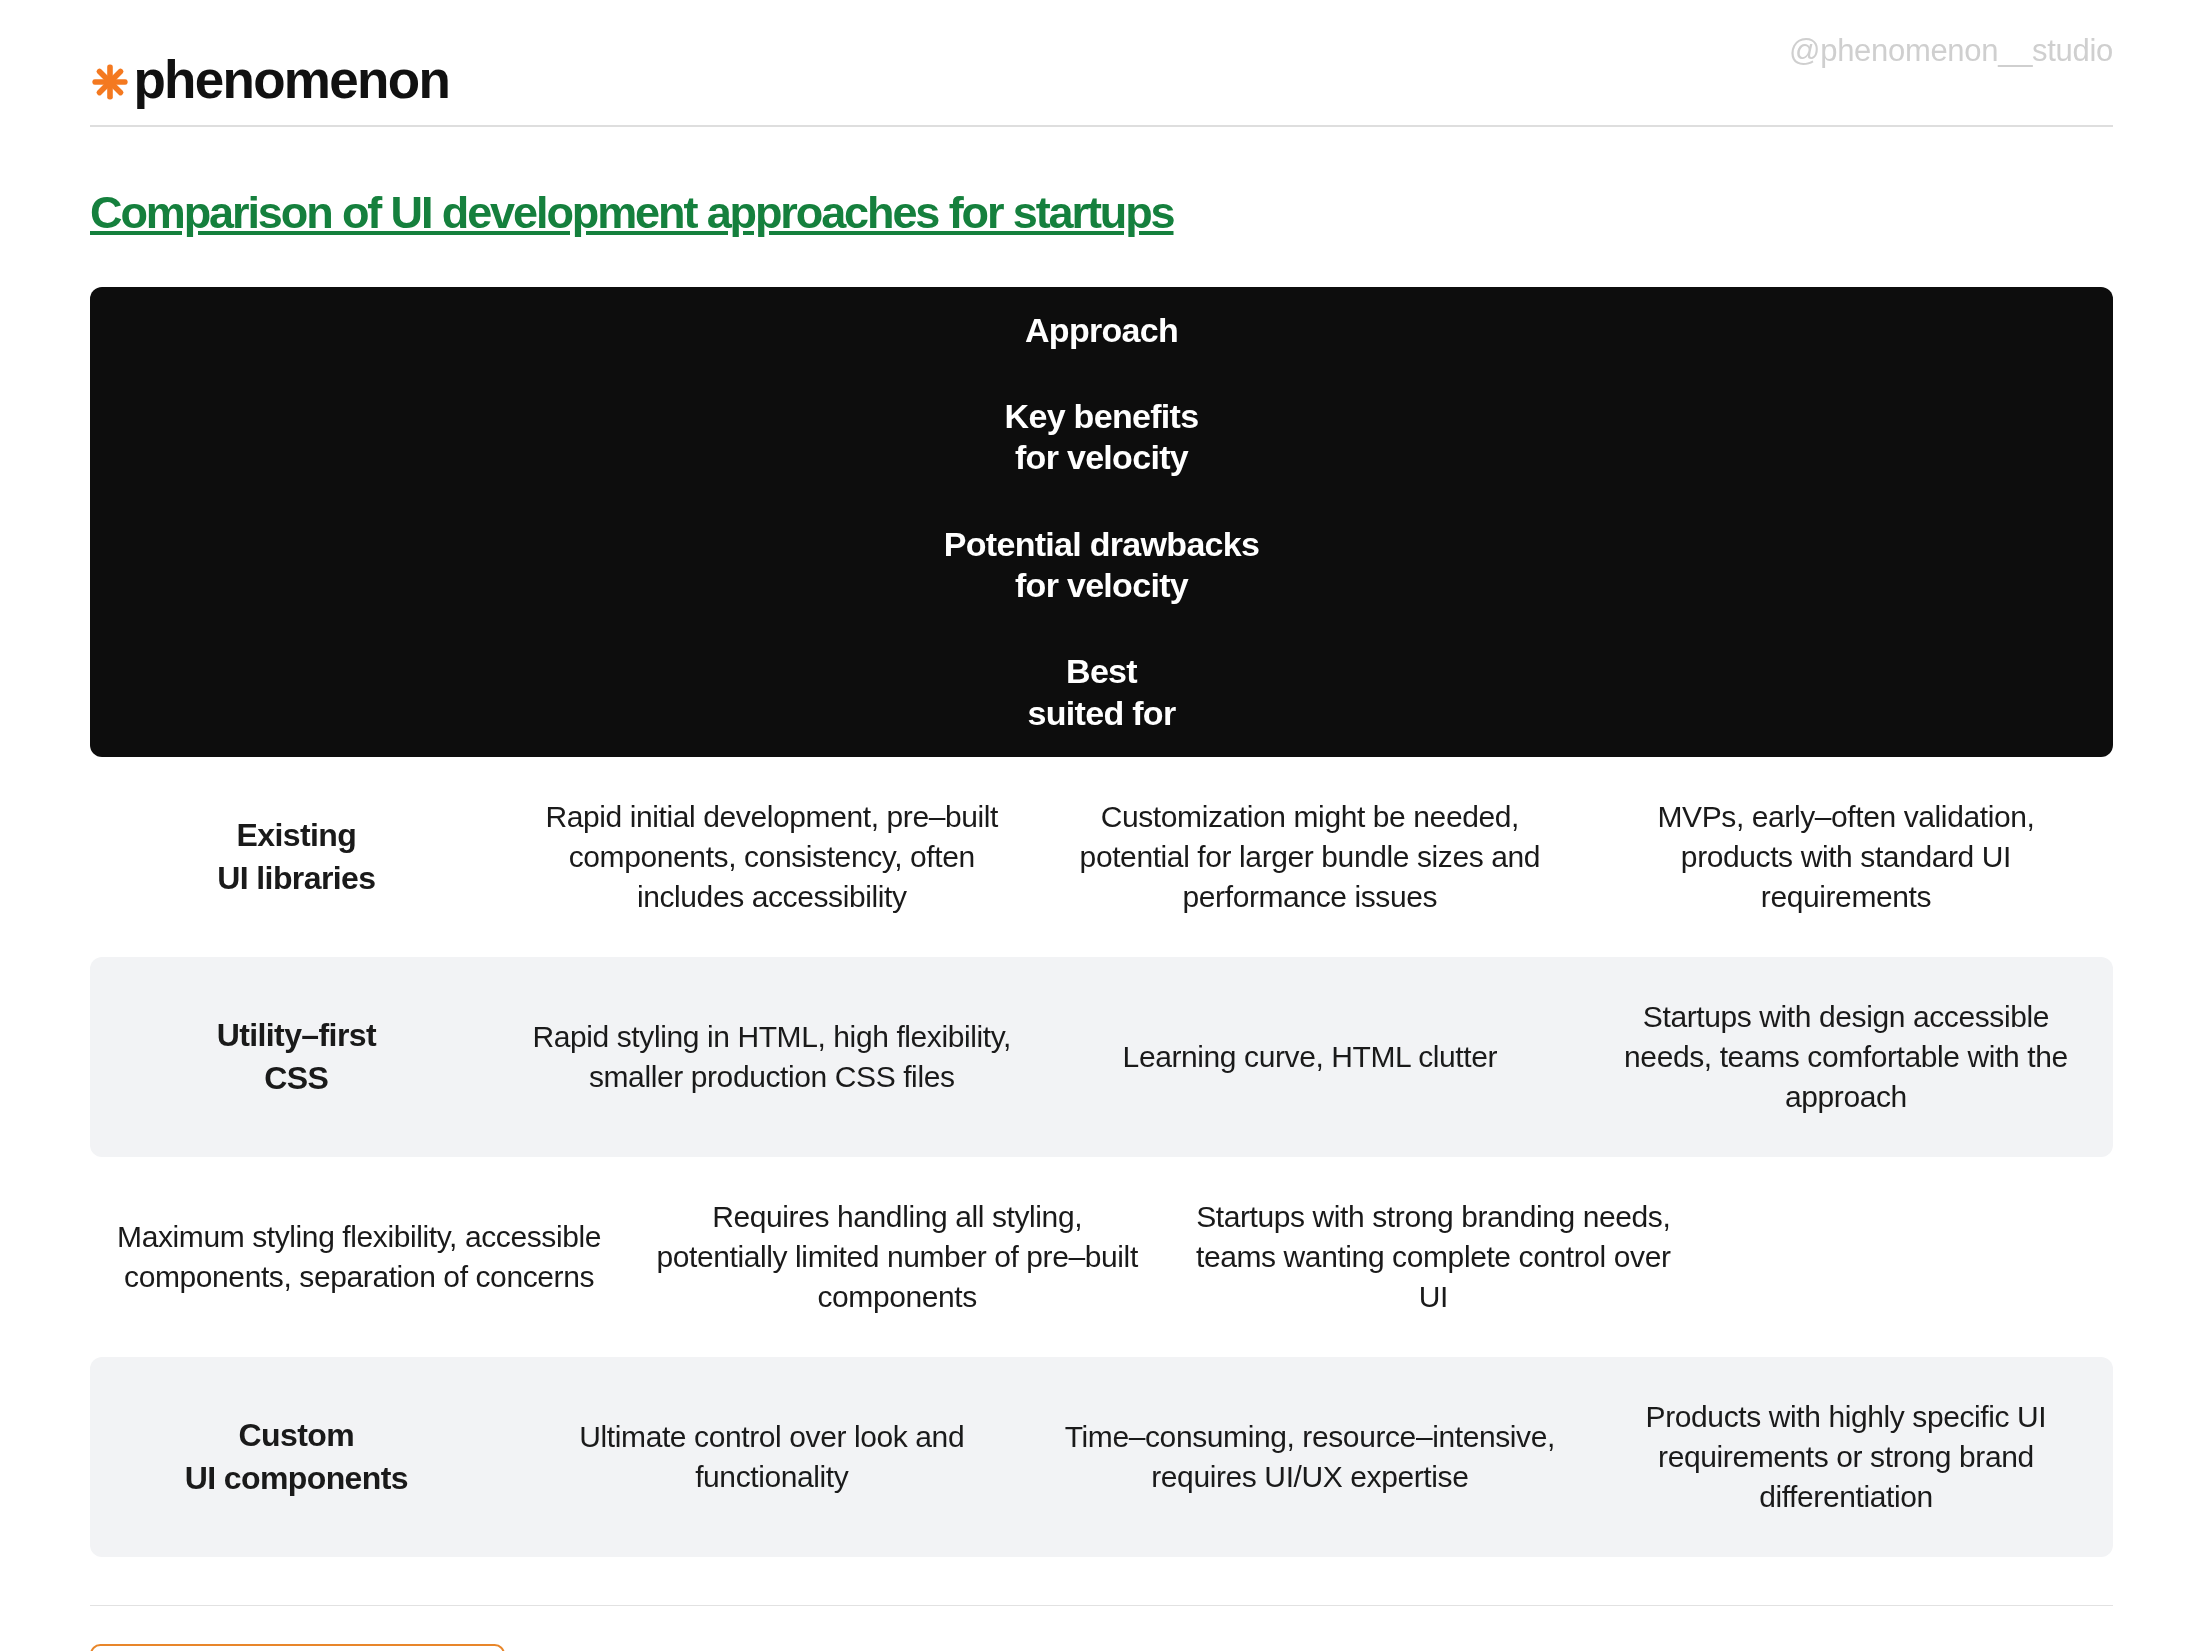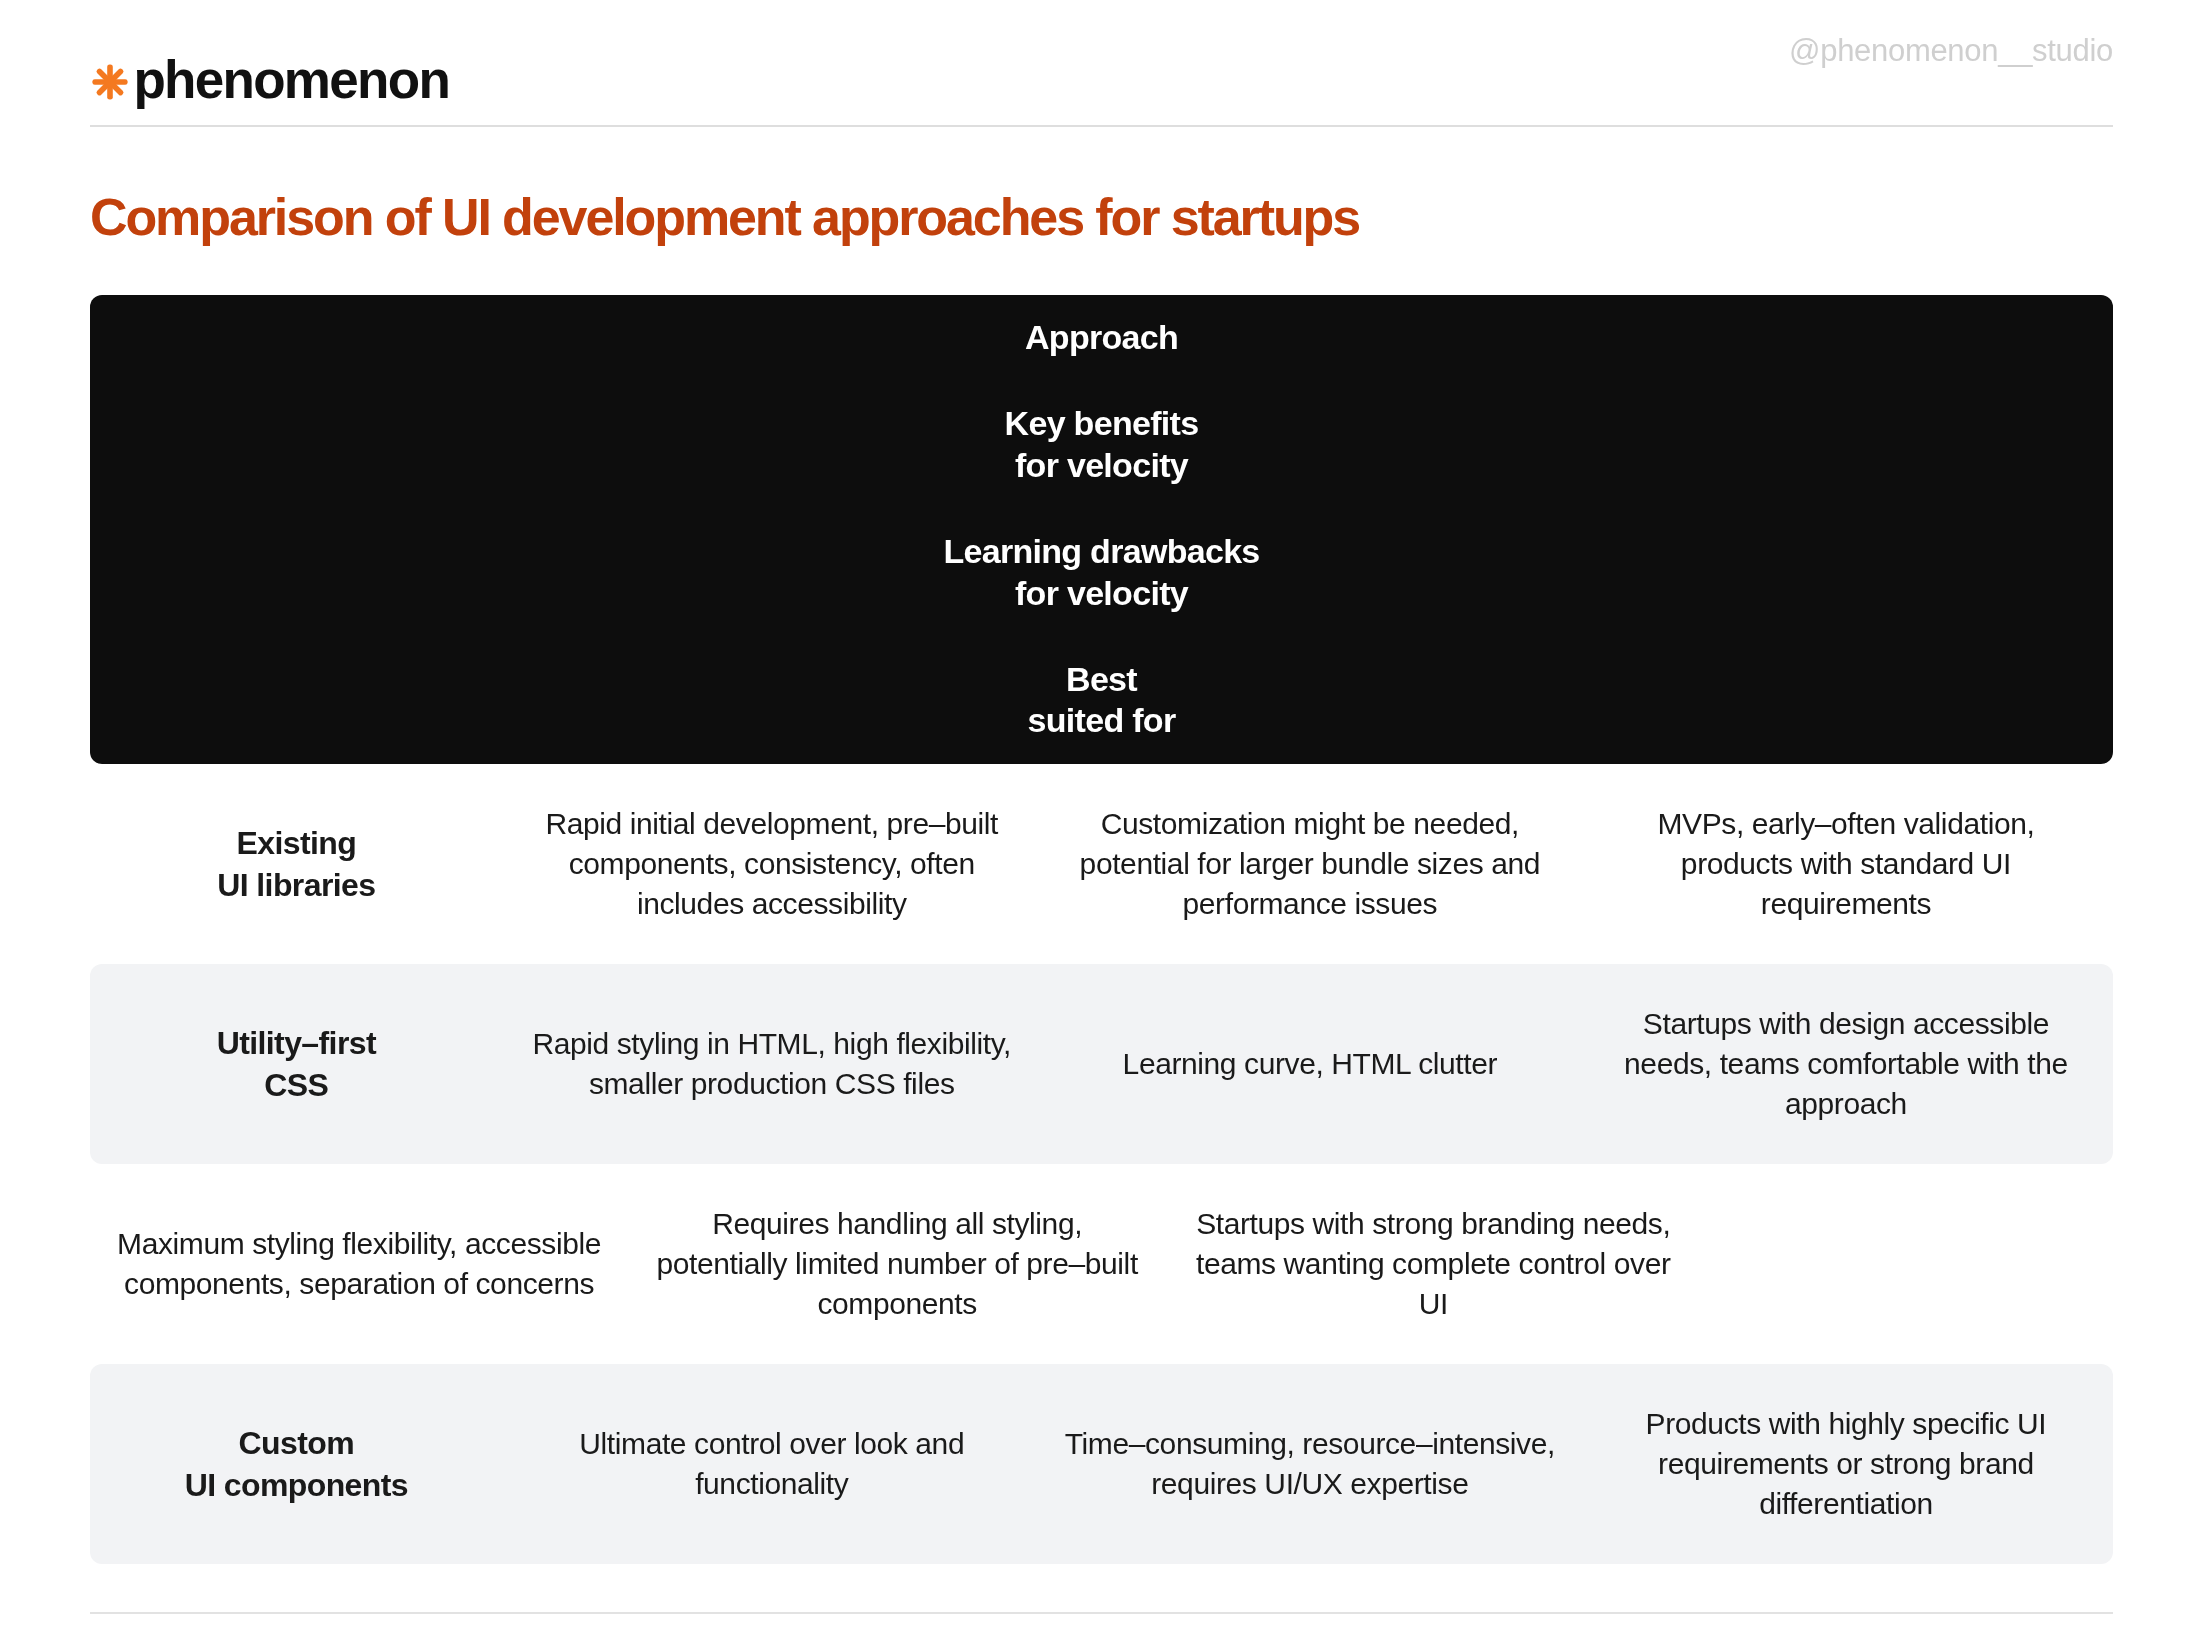--- a/index.html
+++ b/index.html
@@ -64,26 +64,27 @@
   }
   .rule-bottom {
     height: 1.7px;
     background: #e2e2e2;
     width: 100%;
     margin-top: 0;
   }
 
   
   .title {
-    font-size: 52px;
+    font-size: 45px;
     font-weight: bold;
     letter-spacing: -2.1px;
     line-height: 1.08;
     margin: 62px 0 0 0;
-    color: #c2410c;
+    color: #15803d;
+    text-decoration: underline;
   }
 
   
   .table {
     margin-top: 50px;
     width: 100%;
   }
   .trow {
     display: flex;
     width: 100%;
@@ -178,21 +179,21 @@
 
     <div class="trow thead">
       <div class="th col1">
         <div>Approach</div>
       </div>
       <div class="th col2">
         <div>Key benefits</div>
         <div>for velocity</div>
       </div>
       <div class="th col3">
-        <div>Learning drawbacks</div>
+        <div>Potential drawbacks</div>
         <div>for velocity</div>
       </div>
       <div class="th col4">
         <div>Best</div>
         <div>suited for</div>
       </div>
     </div>
 
     <div class="trow tbody-row">
       <div class="td col1 approach">

